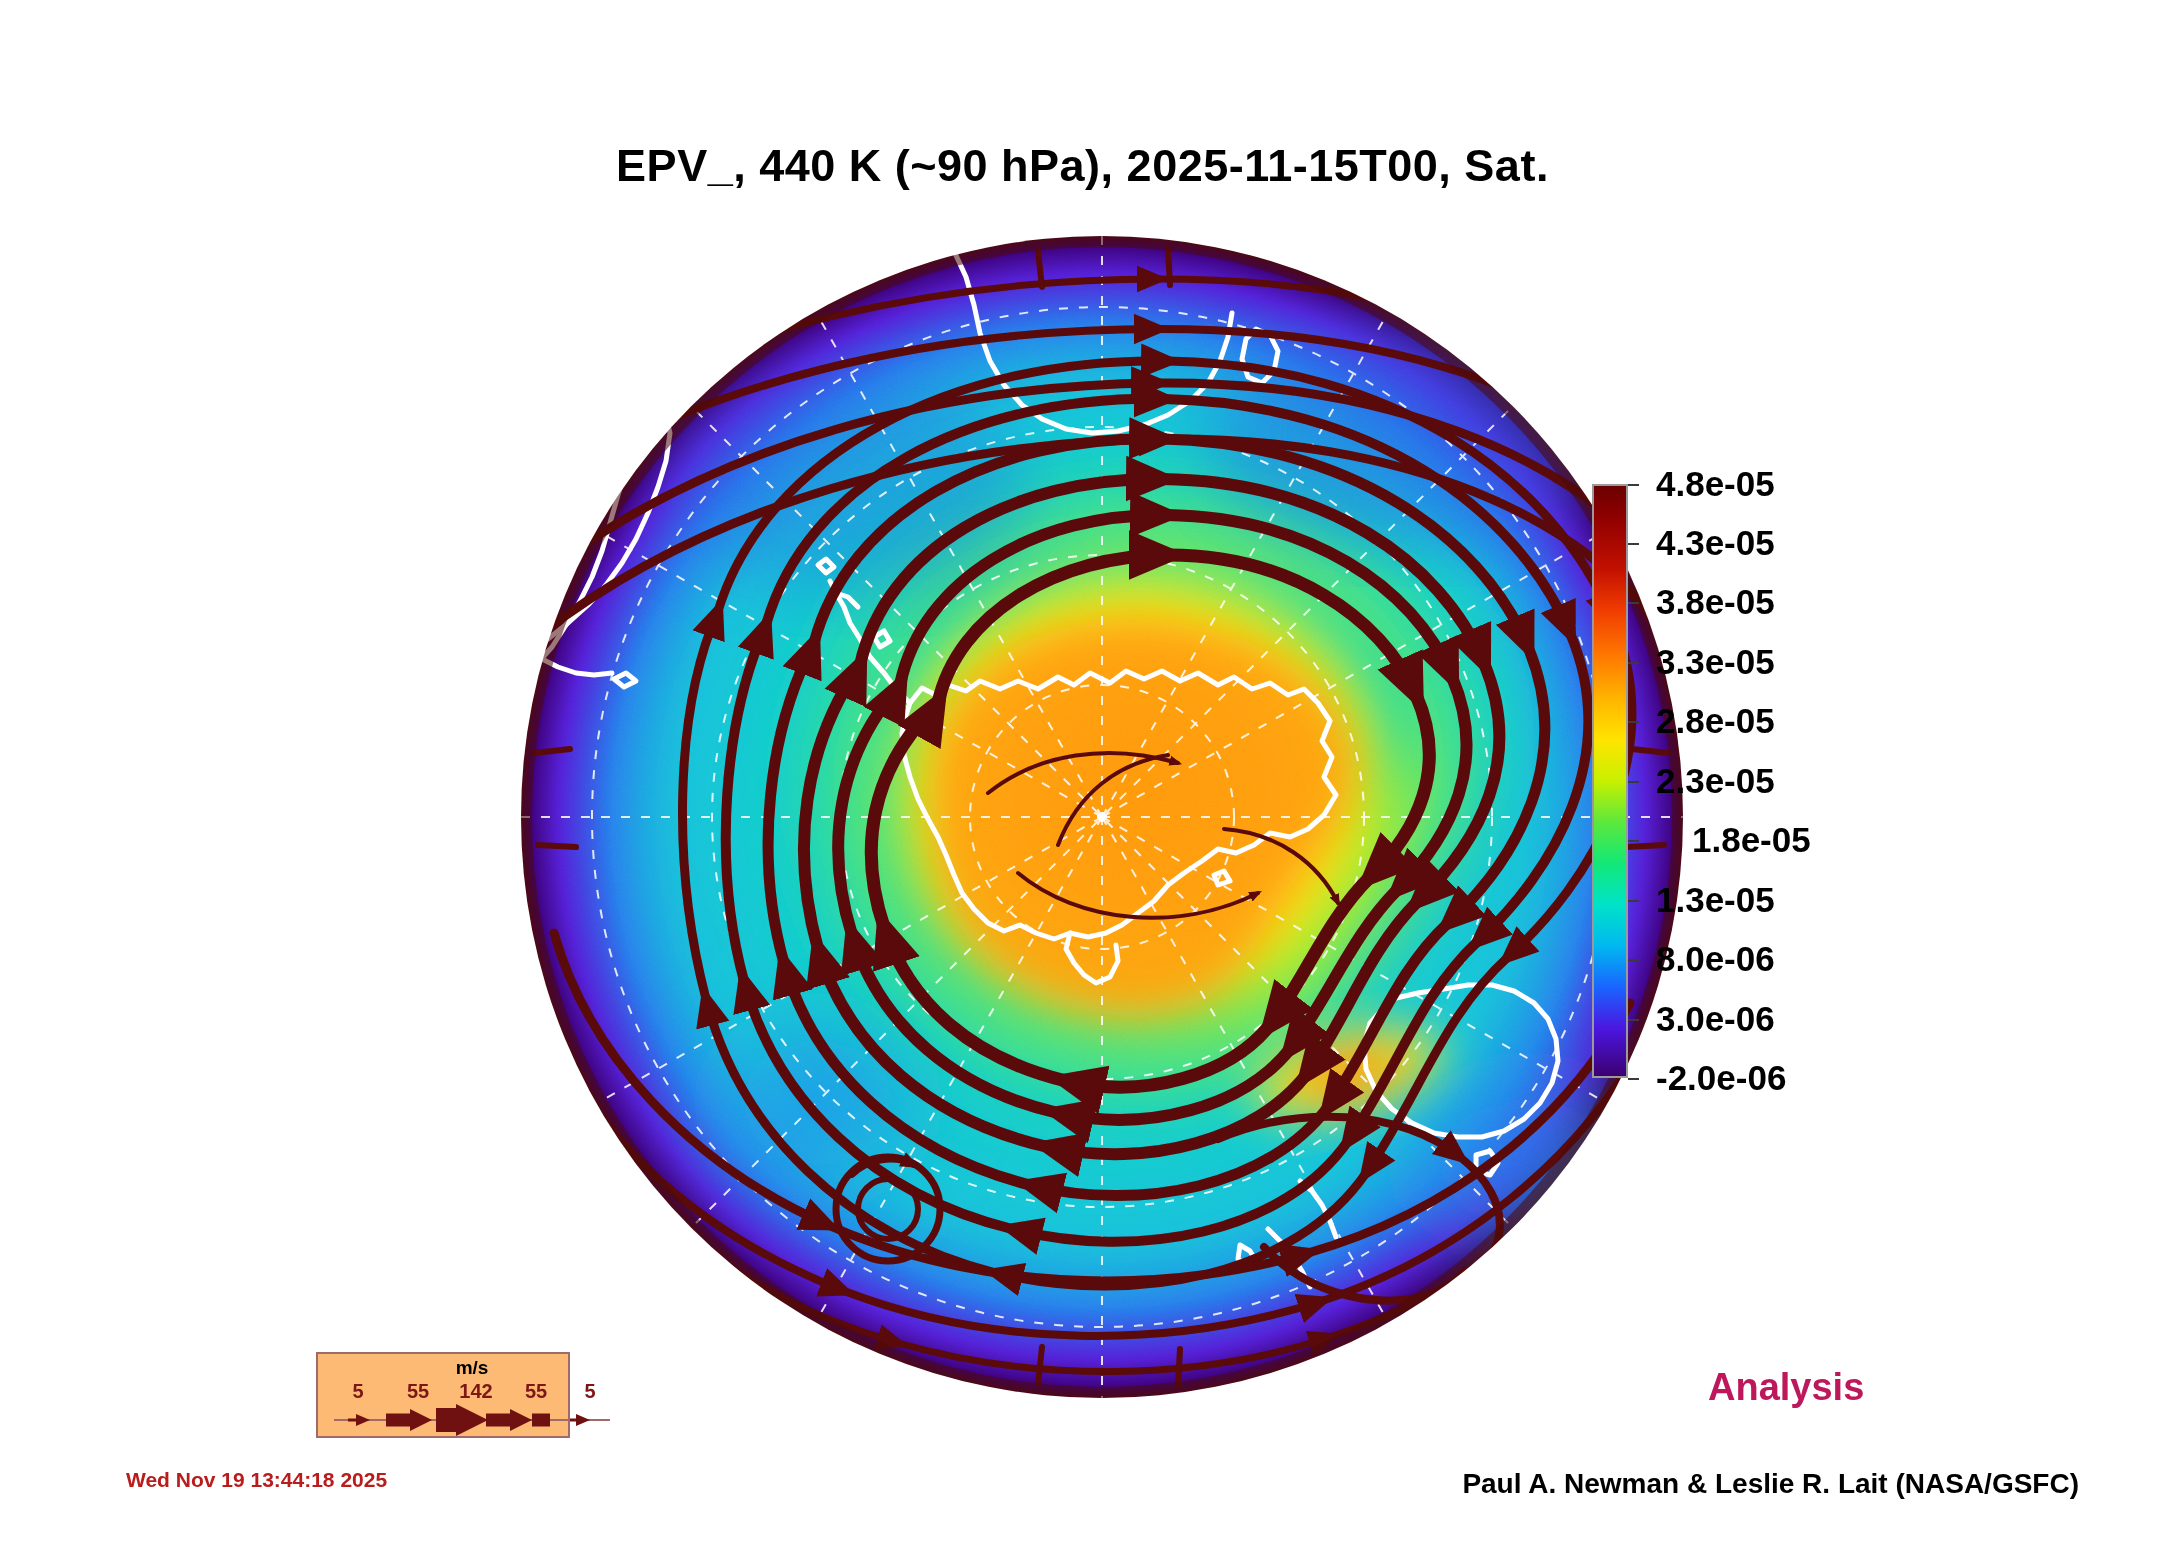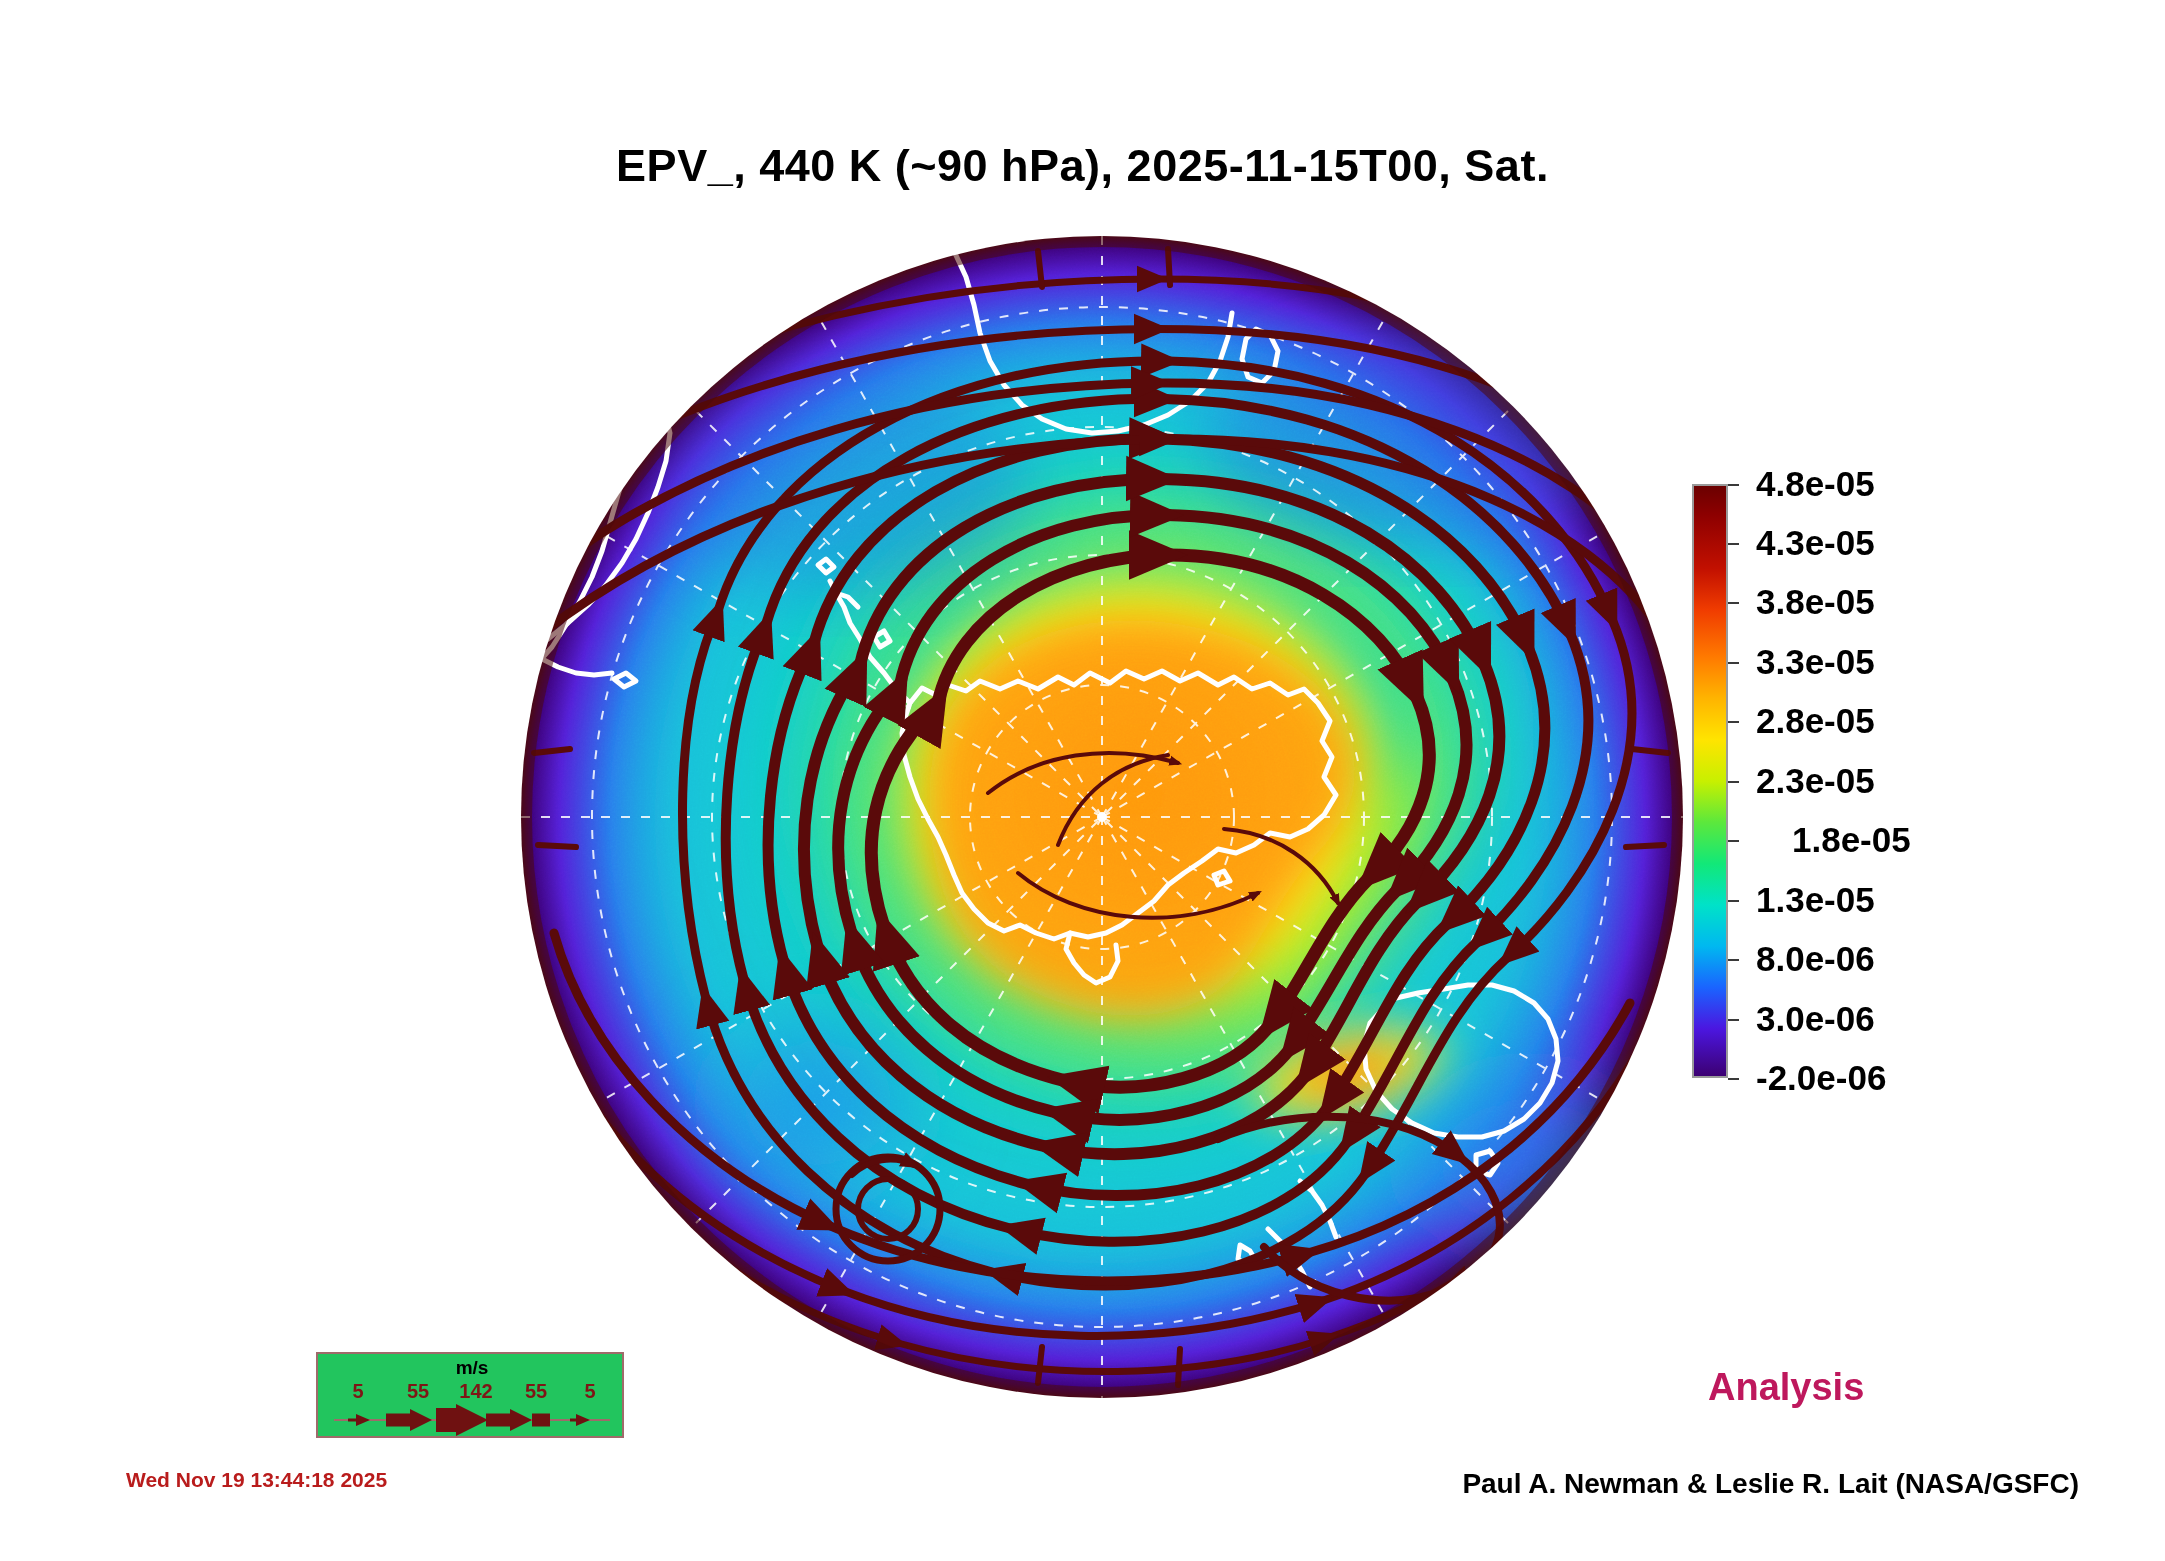--- a/index.html
+++ b/index.html
@@ -37,21 +37,21 @@
     left: 518px;
     top: 233px;
     width: 1168px;
     height: 1168px;
   }
   #map-svg { display: block; }
 
   
   #colorbar-group {
     position: absolute;
-    left: 1692px;
+    left: 1592px;
     top: 484px;
     width: 420px;
     height: 600px;
   }
   #colorbar-bar {
     position: absolute;
     left: 0;
     top: 0;
     width: 36px;
     height: 594px;
@@ -89,25 +89,25 @@
     color: #000000;
     white-space: nowrap;
     transform: translateY(-50%);
   }
 
   
   #wind-legend {
     position: absolute;
     left: 316px;
     top: 1352px;
-    width: 308px;
+    width: 254px;
     height: 86px;
     border: 2px solid #a06a6a;
     box-sizing: border-box;
-    background: #22c55e;
+    background: #fdba74;
   }
   #wind-legend-units {
     position: absolute;
     left: 0;
     top: 3px;
     width: 308px;
     text-align: center;
     font-size: 19px;
     font-weight: bold;
     color: #000000;

